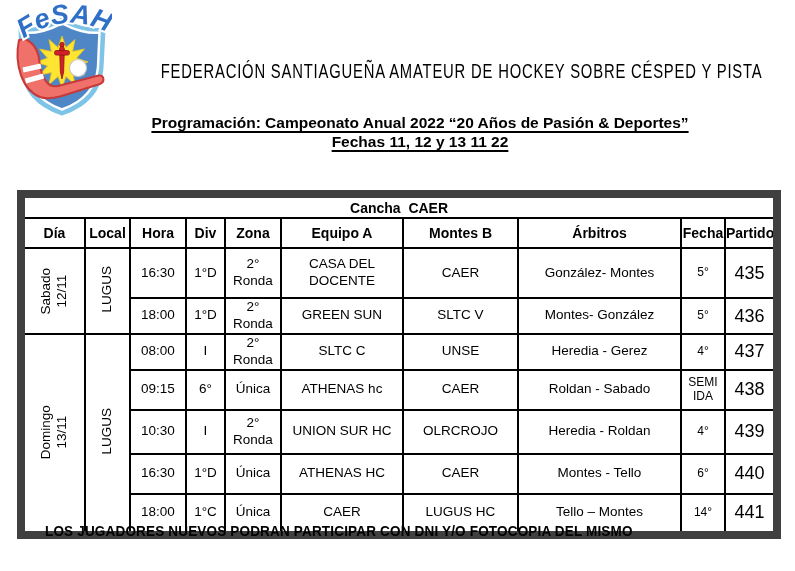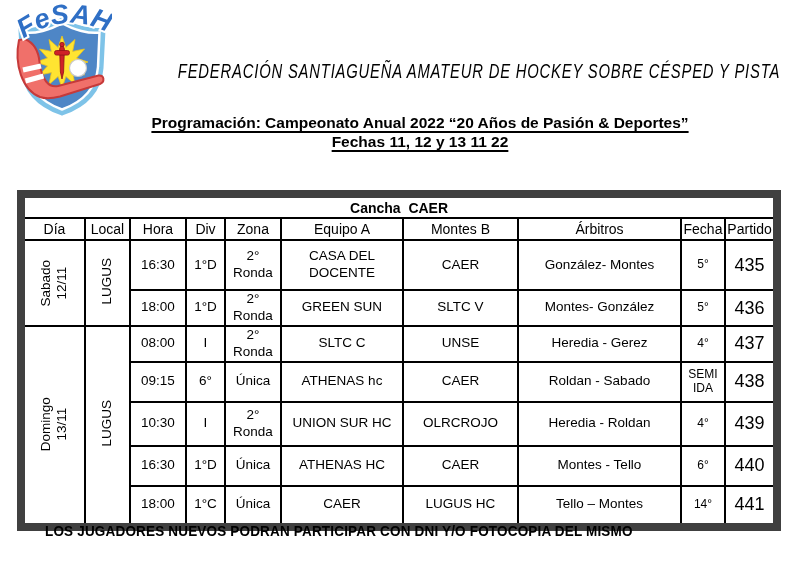--- a/index.html
+++ b/index.html
@@ -4,43 +4,43 @@
 <style>
   * { margin:0; padding:0; box-sizing:border-box; }
   html,body { background:#ffffff; }
   body {
     width:795px; height:571px; position:relative; overflow:hidden;
     font-family:"Liberation Sans", sans-serif; color:#000;
   }
   
   .logo { position:absolute; left:12px; top:4px; width:100px; height:114px; }
   .doc-title {
-    position:absolute; left:72px; top:60px; width:594px;
-    text-align:center; white-space:nowrap;font-style:italic;
+    position:absolute; left:55px; top:60px; width:594px;
+    text-align:center; white-space:nowrap;
   }
   .doc-title .inner {
     display:inline-block; font-size:20px; letter-spacing:1.1px;
     transform:scaleX(0.74); transform-origin:center;
   }
   .subtitle {
     position:absolute; left:0; top:113px; width:840px; text-align:center;
     font-weight:bold; font-size:15.5px; line-height:19px;
   }
   .subtitle div {
     text-decoration:underline; text-decoration-thickness:2px; text-underline-offset:3px;
   }
   
   table.sched {
     position:absolute; left:17px; top:190px; width:756px;
     border-collapse:collapse; table-layout:fixed;
     border:8px solid #404040;
   }
   table.sched td, table.sched th { border:2px solid #000; text-align:center; vertical-align:middle; overflow:hidden; }
   td.cancha { font-weight:bold; font-size:14px; height:24px; white-space:pre; }
-  tr.colhdr th { font-weight:normal; font-size:14px; height:22px; }
+  tr.colhdr th { font-weight:bold; font-size:14px; height:30px; }
   tr.colhdr th.small { font-size:14px; }
   td.cell { font-size:13.5px; line-height:1.25; padding:0 2px; }
   td.fecha { font-size:12px; line-height:1.15; }
   td.partido { font-size:18px; }
   .vert {
     transform:rotate(-90deg); white-space:pre-line;
     font-size:13.5px; line-height:1.2;
   }
   tr.r0 { height:50px; } tr.r1 { height:34px; } tr.r2 { height:34px; }
   tr.r3 { height:40px; } tr.r4 { height:44px; } tr.r5 { height:40px; }

